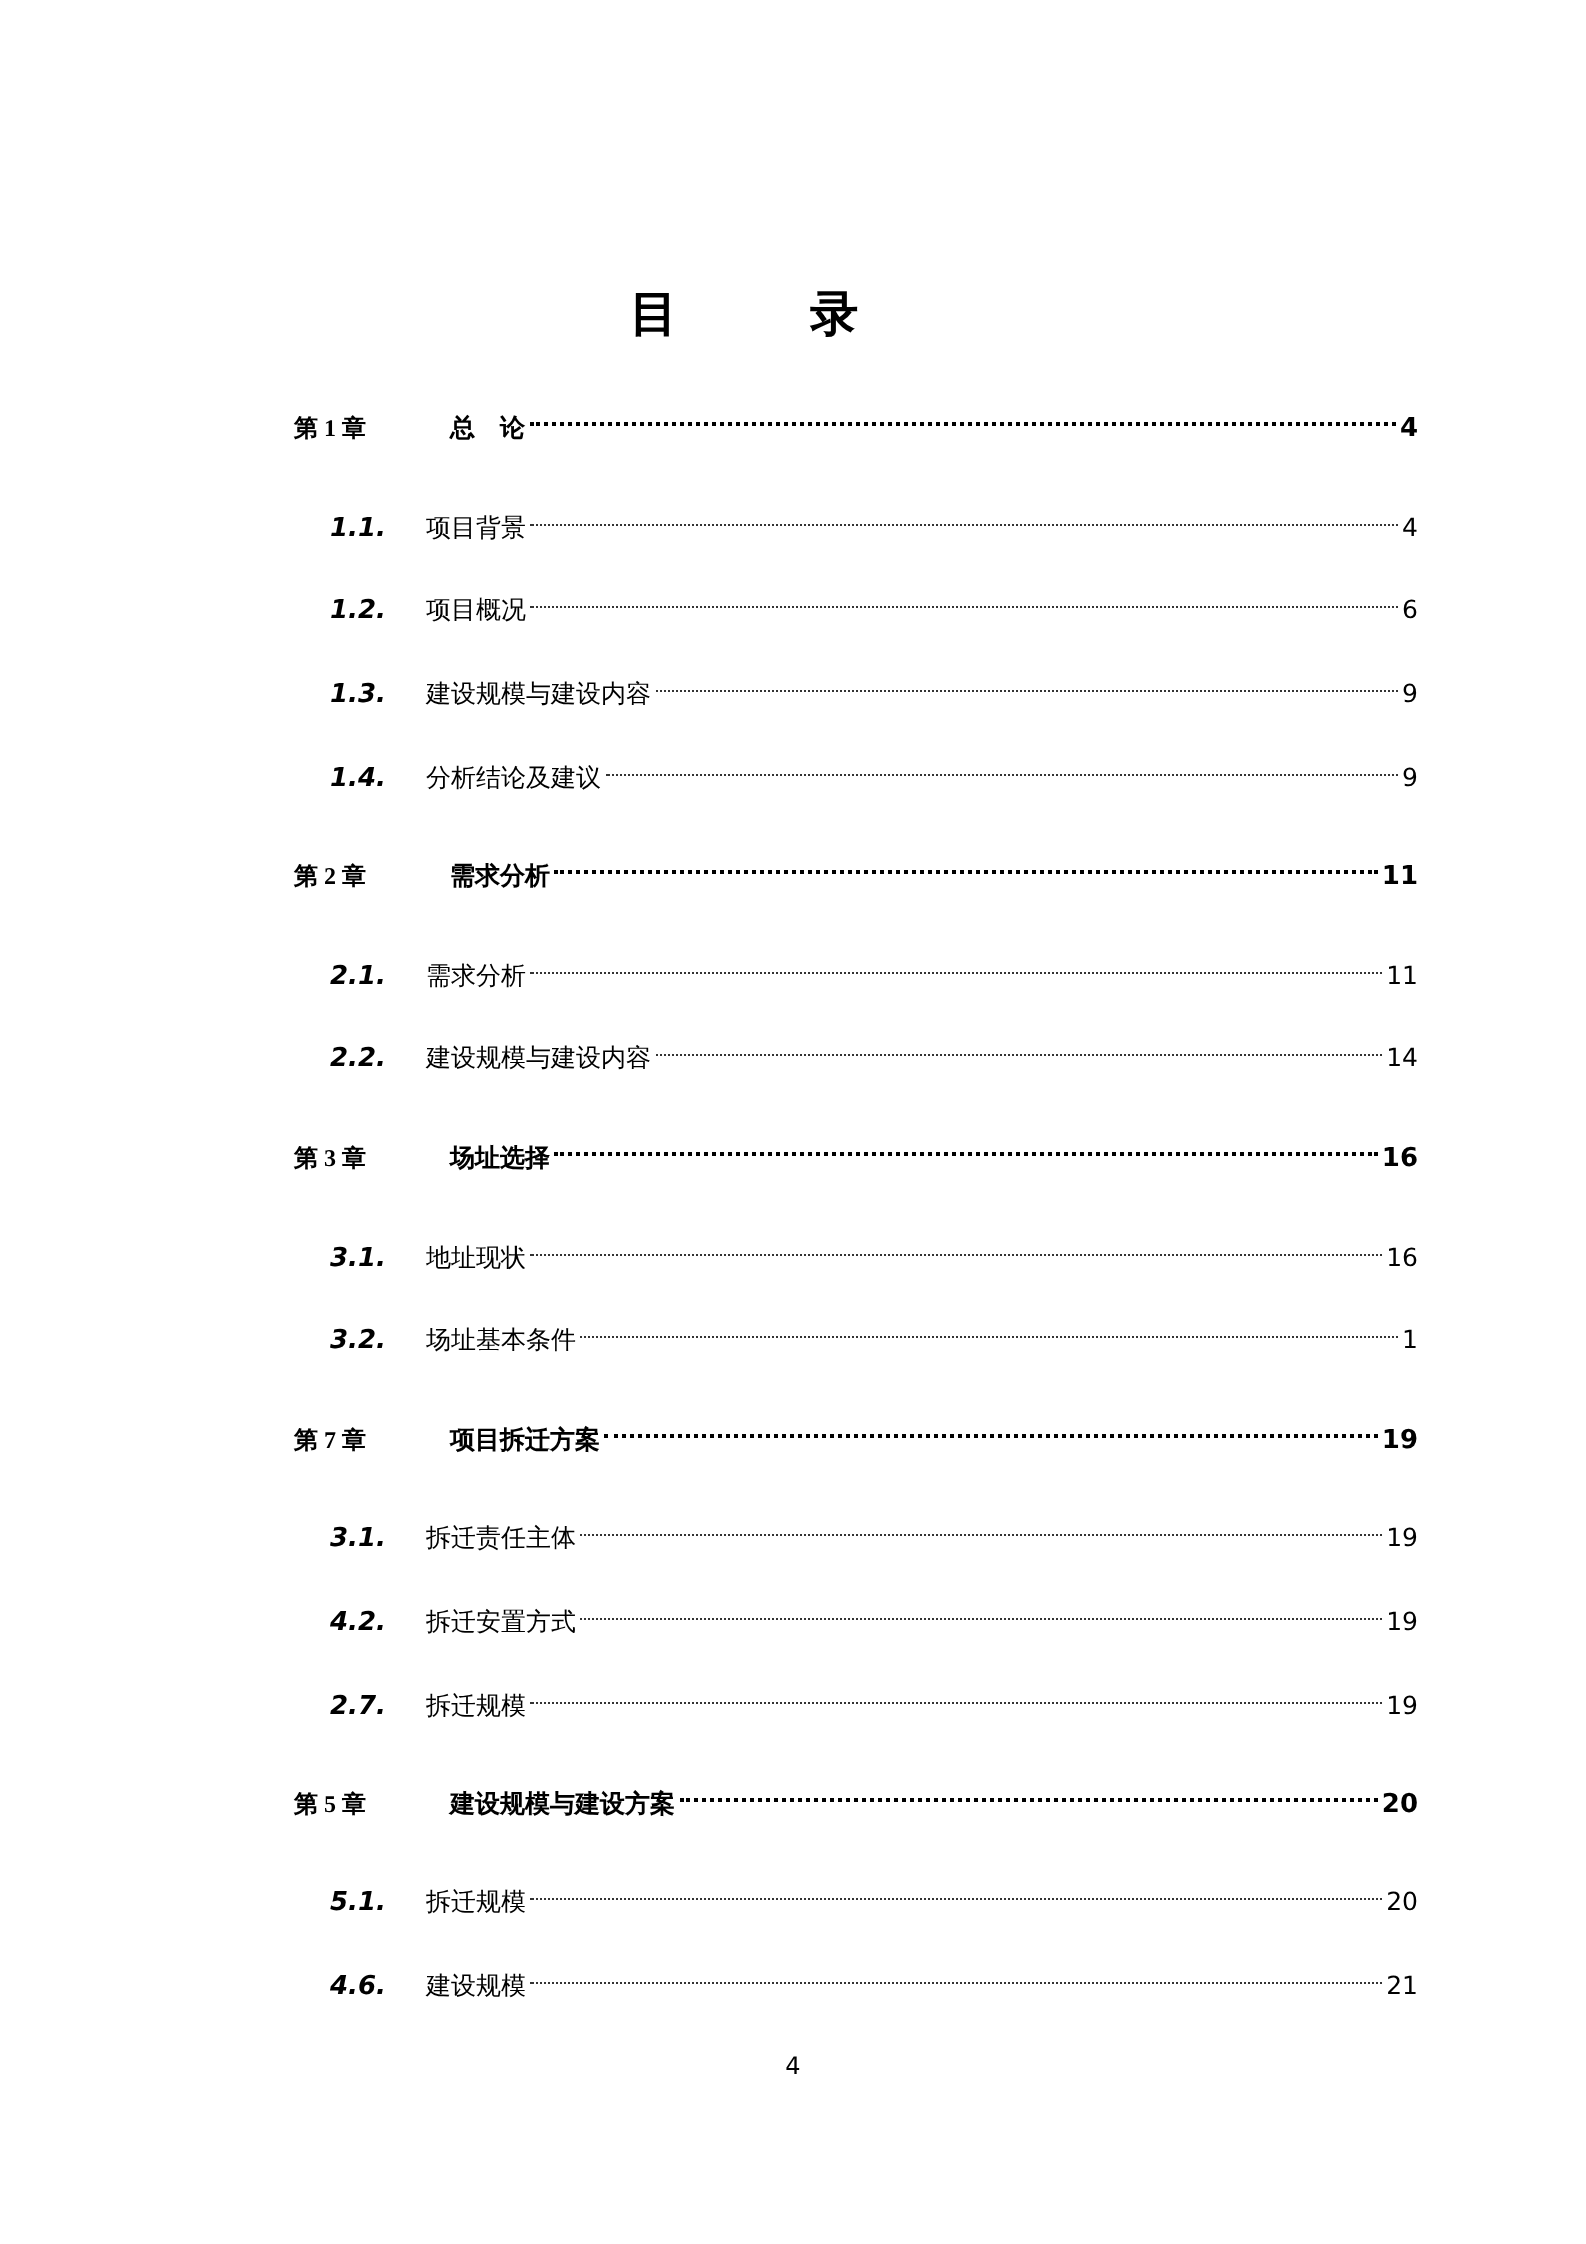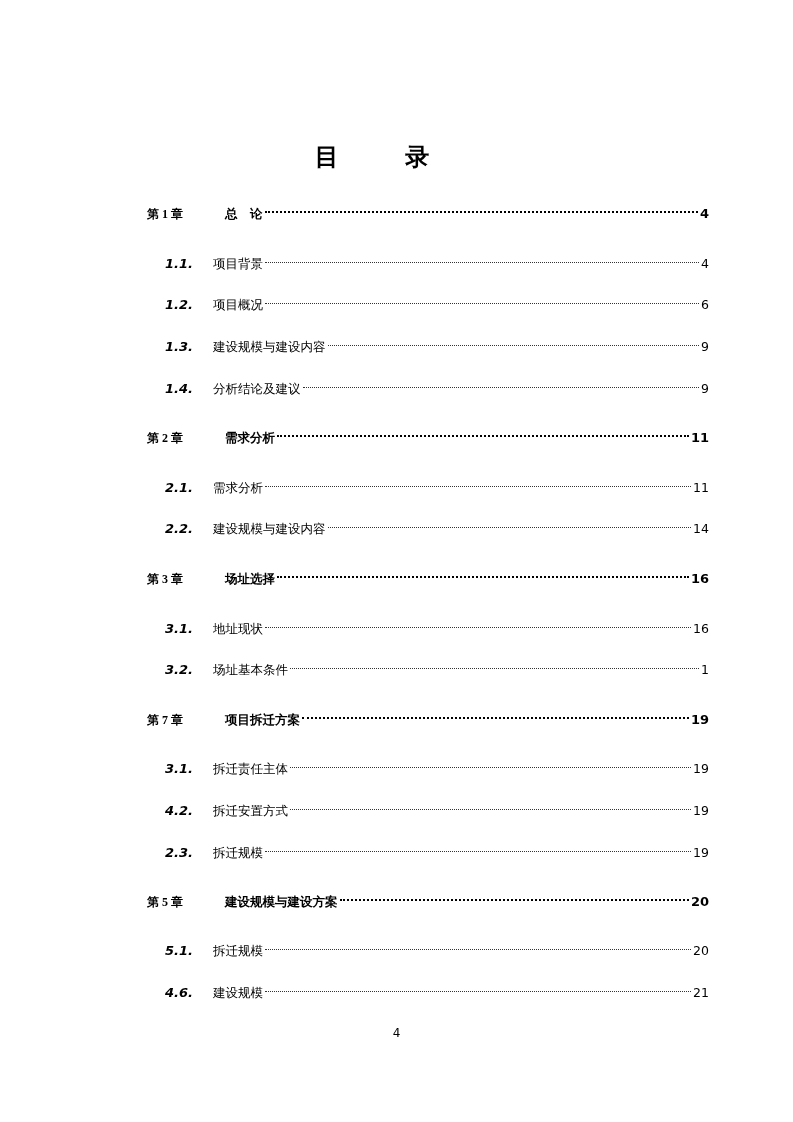--- a/index.html
+++ b/index.html
@@ -183,21 +183,21 @@
     <span class="leader"></span>
     <span class="page">19</span>
   </div>
   <div class="toc-row section" style="top:795px">
     <span class="num">4.2.</span>
     <span class="label">拆迁安置方式</span>
     <span class="leader"></span>
     <span class="page">19</span>
   </div>
   <div class="toc-row section" style="top:837px">
-    <span class="num">2.3.</span>
+    <span class="num">2.7.</span>
     <span class="label">拆迁规模</span>
     <span class="leader"></span>
     <span class="page">19</span>
   </div>
   <div class="toc-row chapter" style="top:886px">
     <span class="num">第 5 章</span>
     <span class="label">建设规模与建设方案</span>
     <span class="leader"></span>
     <span class="page">20</span>
   </div>

